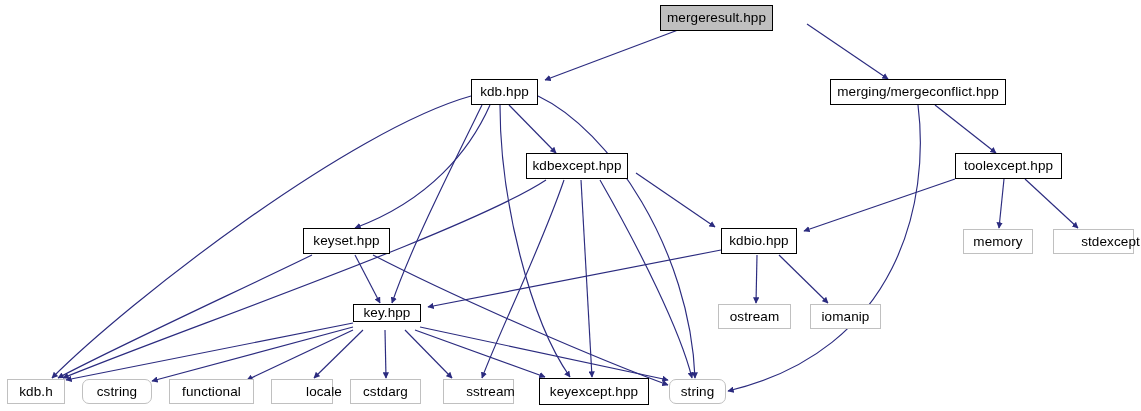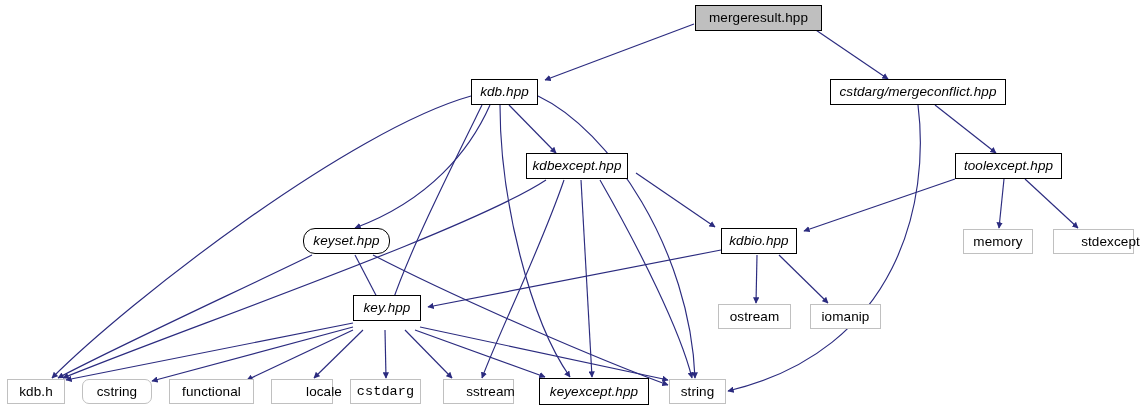--- a/index.html
+++ b/index.html
@@ -33,21 +33,20 @@
     font-size: 13.5px;
     line-height: 1;
     color: #000000;
     white-space: nowrap;
     background: #ffffff;
     border: 1px solid #c0c0c0;
     letter-spacing: 0.1px;
   }
   .node.project {
     border: 1.6px solid #000000;
-    font-style: italic;
   }
   .node.root {
     border: 1.6px solid #000000;
     background: #bfbfbf;
   }
   .node-label {
     display: block;
     padding: 0 4px;
   }
 </style>
@@ -92,75 +91,75 @@
         <path d="M 353,330 L 247,380"></path>
         <path d="M 363,330 L 314,378"></path>
         <path d="M 385,330 L 386,378"></path>
         <path d="M 405,330 L 452,378"></path>
         <path d="M 415,330 L 545,377"></path>
         <path d="M 420,327 L 668,380"></path>
       </g>
   </svg>
 
   <div id="nodes">
-      <div class="node root" style="left: 695px; top: 5px; width: 127px; height: 26px;">
+      <div class="node root" style="left: 660px; top: 5px; width: 113px; height: 26px;">
         <span class="node-label">mergeresult.hpp</span>
       </div>
       <div class="node project" style="left: 471px; top: 79px; width: 67px; height: 26px;">
         <span class="node-label">kdb.hpp</span>
       </div>
       <div class="node project" style="left: 830px; top: 79px; width: 176px; height: 26px;">
-        <span class="node-label">cstdarg/mergeconflict.hpp</span>
+        <span class="node-label">merging/mergeconflict.hpp</span>
       </div>
       <div class="node project" style="left: 526px; top: 153px; width: 102px; height: 26px;">
         <span class="node-label">kdbexcept.hpp</span>
       </div>
       <div class="node project" style="left: 955px; top: 153px; width: 107px; height: 26px;">
         <span class="node-label">toolexcept.hpp</span>
       </div>
-      <div class="node project" style="left: 303px; top: 228px; width: 87px; height: 26px; border-radius: 12px;">
+      <div class="node project" style="left: 303px; top: 228px; width: 87px; height: 26px;">
         <span class="node-label">keyset.hpp</span>
       </div>
       <div class="node project" style="left: 721px; top: 228px; width: 76px; height: 26px;">
         <span class="node-label">kdbio.hpp</span>
       </div>
       <div class="node system" style="left: 963px; top: 229px; width: 70px; height: 25px;">
         <span class="node-label">memory</span>
       </div>
       <div class="node system" style="left: 1053px; top: 229px; width: 81px; height: 25px; padding-left: 34px;">
         <span class="node-label">stdexcept</span>
       </div>
-      <div class="node project" style="left: 353px; top: 295px; width: 68px; height: 26px;">
+      <div class="node project" style="left: 353px; top: 304px; width: 68px; height: 18px;">
         <span class="node-label">key.hpp</span>
       </div>
       <div class="node system" style="left: 718px; top: 304px; width: 73px; height: 25px; justify-content: center;">
         <span class="node-label">ostream</span>
       </div>
       <div class="node system" style="left: 810px; top: 304px; width: 71px; height: 25px;">
         <span class="node-label">iomanip</span>
       </div>
       <div class="node system" style="left: 7px; top: 379px; width: 58px; height: 25px;">
         <span class="node-label">kdb.h</span>
       </div>
       <div class="node system" style="left: 82px; top: 379px; width: 70px; height: 25px; border-radius: 7px;">
         <span class="node-label">cstring</span>
       </div>
       <div class="node system" style="left: 169px; top: 379px; width: 85px; height: 25px;">
         <span class="node-label">functional</span>
       </div>
       <div class="node system" style="left: 271px; top: 379px; width: 62px; height: 25px; padding-left: 44px;">
         <span class="node-label">locale</span>
       </div>
-      <div class="node system" style="left: 350px; top: 379px; width: 71px; height: 25px; font-family: Liberation Mono, monospace;">
+      <div class="node system" style="left: 350px; top: 379px; width: 71px; height: 25px;">
         <span class="node-label">cstdarg</span>
       </div>
       <div class="node system" style="left: 443px; top: 379px; width: 71px; height: 25px; padding-left: 24px;">
         <span class="node-label">sstream</span>
       </div>
       <div class="node project" style="left: 539px; top: 378px; width: 110px; height: 27px;">
         <span class="node-label">keyexcept.hpp</span>
       </div>
-      <div class="node system" style="left: 669px; top: 379px; width: 57px; height: 25px;">
+      <div class="node system" style="left: 669px; top: 379px; width: 57px; height: 25px; border-radius: 7px;">
         <span class="node-label">string</span>
       </div>
     </div>
 
 </div>
 
 </body></html>

